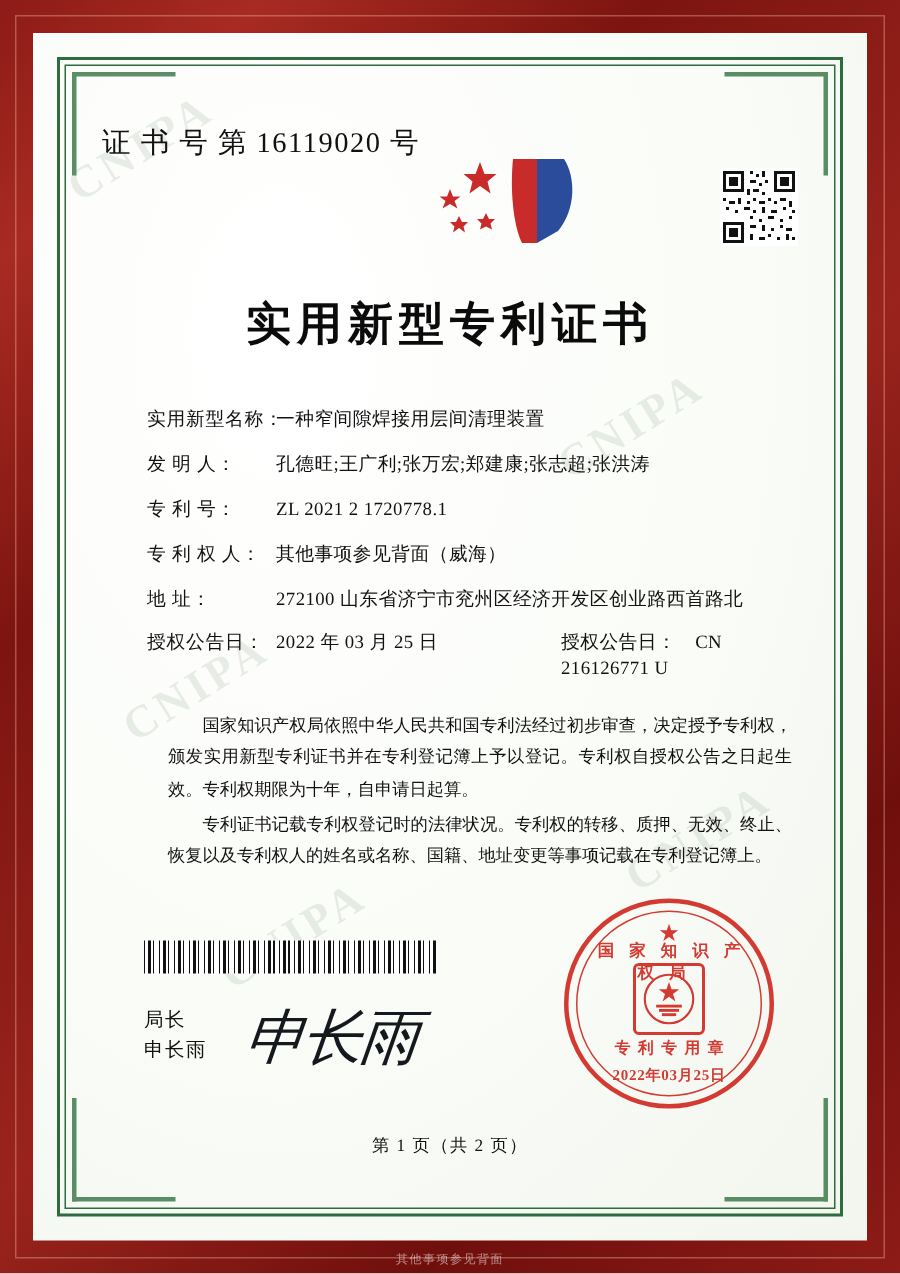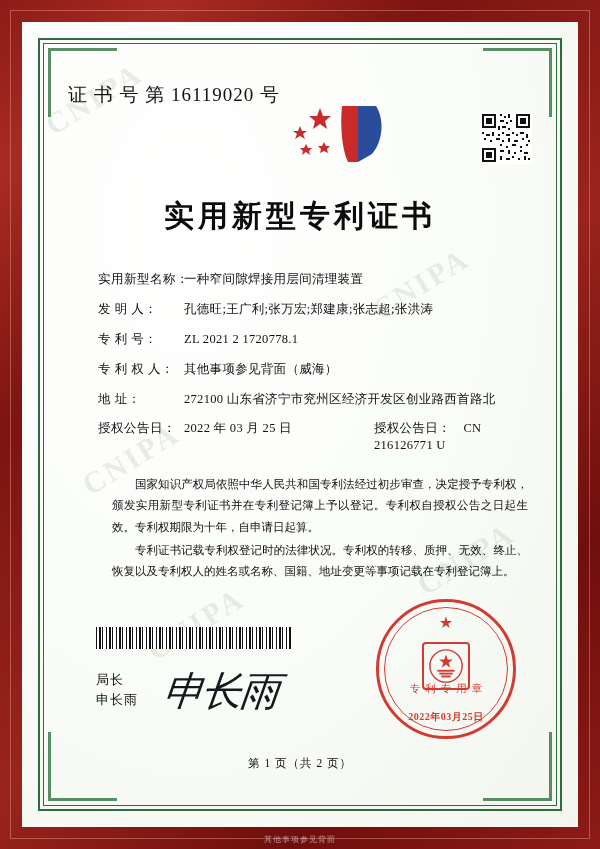--- a/index.html
+++ b/index.html
@@ -253,26 +253,26 @@
     position: absolute;
     left: 0; right: 0; top: 24px;
     text-align: center;
     font-size: 11px;
     letter-spacing: 10px;
     text-indent: 10px;
     font-weight: bold;
   }
   .seal-text-bottom {
     position: absolute;
-    left: 0; right: 0; bottom: 40px;
+    left: 0; right: 0; bottom: 30px;
     text-align: center;
     font-size: 10.5px;
     letter-spacing: 5px;
     text-indent: 5px;
-    font-weight: normal;
+    font-weight: bold;
   }
   .seal-date {
     position: absolute;
     left: 0; right: 0; bottom: 12px;
     text-align: center;
     font-size: 10px;
     letter-spacing: 0.5px;
     font-weight: bold;
   }
 
@@ -449,20 +449,21 @@
         <div class="sig-labels">
           <div>局长</div>
           <div>申长雨</div>
         </div>
         <div class="sig-hand">申长雨</div>
       </div>
 
       <div class="seal">
         <div class="seal-ring"></div>
         <div class="seal-star">★</div>
+        <div class="seal-text-top">国家知识产权局</div>
         <div class="seal-emblem">
           <svg viewBox="0 0 40 40" width="38" height="38">
             <circle cx="20" cy="20" r="17" fill="none" stroke="#d02b22" stroke-width="1.5"></circle>
             <polygon points="20,8 21.8,13.2 27.2,13.2 22.8,16.5 24.5,21.8 20,18.5 15.5,21.8 17.2,16.5 12.8,13.2 18.2,13.2" fill="#d02b22"></polygon>
             <rect x="11" y="24" width="18" height="2" fill="#d02b22"></rect>
             <rect x="13" y="27" width="14" height="2" fill="#d02b22"></rect>
             <rect x="15" y="30" width="10" height="2" fill="#d02b22"></rect>
           </svg>
         </div>
         <div class="seal-text-bottom">专利专用章</div>

